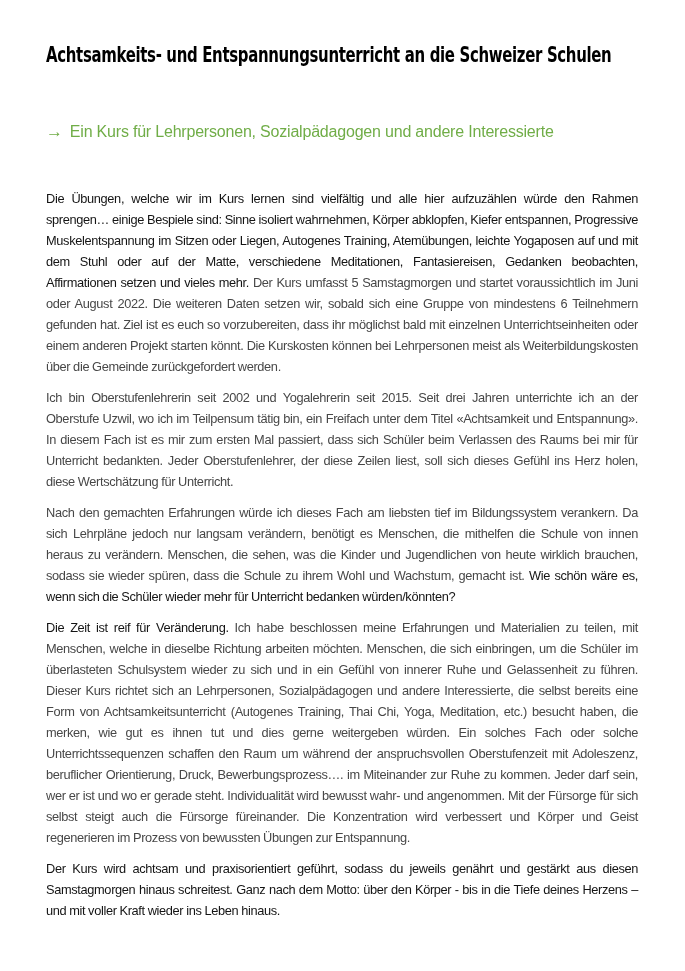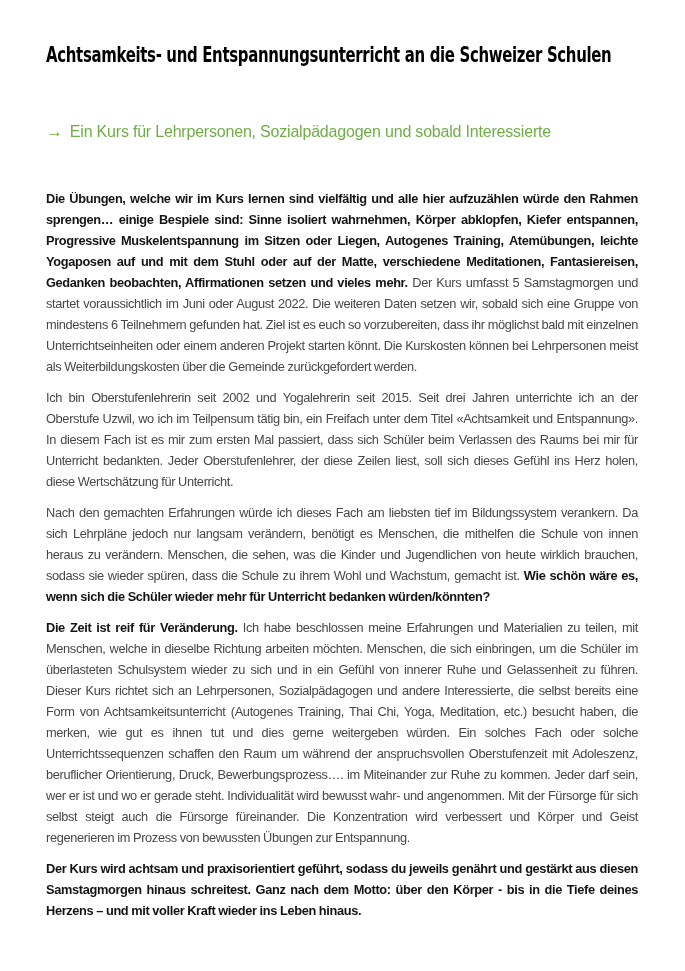--- a/index.html
+++ b/index.html
@@ -51,34 +51,34 @@
     margin: 0 0 10px 0;
     font-size: 12.8px;
     line-height: 21px;
     letter-spacing: -0.35px;
     word-spacing: -0.3px;
     color: #474747;
     text-align: justify;
   }
   .body-text p:last-child { margin-bottom: 12px; }
   .seg.bold {
-    font-weight: bold;
+    font-weight: normal;
     color: #141414;
   }
 </style>
 </head>
 <body>
 
 <div class="page">
   <h1 class="doc-title">
     <span class="title-inner">Achtsamkeits- und Entspannungsunterricht an die Schweizer Schulen</span>
   </h1>
 
   <div class="subtitle" style="color: rgb(112, 173, 71);">
-    <span class="arrow">→</span><span>Ein Kurs für Lehrpersonen, Sozialpädagogen und sobald Interessierte</span>
+    <span class="arrow">→</span><span>Ein Kurs für Lehrpersonen, Sozialpädagogen und andere Interessierte</span>
   </div>
 
   <div class="body-text">
       <p><span class="seg bold">Die Übungen, welche wir im Kurs lernen sind vielfältig und alle hier aufzuzählen würde den Rahmen sprengen… einige Bespiele sind: Sinne isoliert wahrnehmen, Körper abklopfen, Kiefer entspannen, Progressive Muskelentspannung im Sitzen oder Liegen, Autogenes Training, Atemübungen, leichte Yogaposen auf und mit dem Stuhl oder auf der Matte, verschiedene Meditationen, Fantasiereisen, Gedanken beobachten, Affirmationen setzen und vieles mehr.</span><span class="seg"> Der Kurs umfasst 5 Samstagmorgen und startet voraussichtlich im Juni oder August 2022. Die weiteren Daten setzen wir, sobald sich eine Gruppe von mindestens 6 Teilnehmern gefunden hat. Ziel ist es euch so vorzubereiten, dass ihr möglichst bald mit einzelnen Unterrichtseinheiten oder einem anderen Projekt starten könnt. Die Kurskosten können bei Lehrpersonen meist als Weiterbildungskosten über die Gemeinde zurückgefordert werden.</span></p>
       <p><span class="seg">Ich bin Oberstufenlehrerin seit 2002 und Yogalehrerin seit 2015. Seit drei Jahren unterrichte ich an der Oberstufe Uzwil, wo ich im Teilpensum tätig bin, ein Freifach unter dem Titel «Achtsamkeit und Entspannung». In diesem Fach ist es mir zum ersten Mal passiert, dass sich Schüler beim Verlassen des Raums bei mir für Unterricht bedankten. Jeder Oberstufenlehrer, der diese Zeilen liest, soll sich dieses Gefühl ins Herz holen, diese Wertschätzung für Unterricht.</span></p>
       <p><span class="seg">Nach den gemachten Erfahrungen würde ich dieses Fach am liebsten tief im Bildungssystem verankern. Da sich Lehrpläne jedoch nur langsam verändern, benötigt es Menschen, die mithelfen die Schule von innen heraus zu verändern. Menschen, die sehen, was die Kinder und Jugendlichen von heute wirklich brauchen, sodass sie wieder spüren, dass die Schule zu ihrem Wohl und Wachstum, gemacht ist. </span><span class="seg bold">Wie schön wäre es, wenn sich die Schüler wieder mehr für Unterricht bedanken würden/könnten?</span></p>
       <p><span class="seg bold">Die Zeit ist reif für Veränderung.</span><span class="seg"> Ich habe beschlossen meine Erfahrungen und Materialien zu teilen, mit Menschen, welche in dieselbe Richtung arbeiten möchten. Menschen, die sich einbringen, um die Schüler im überlasteten Schulsystem wieder zu sich und in ein Gefühl von innerer Ruhe und Gelassenheit zu führen. Dieser Kurs richtet sich an Lehrpersonen, Sozialpädagogen und andere Interessierte, die selbst bereits eine Form von Achtsamkeitsunterricht (Autogenes Training, Thai Chi, Yoga, Meditation, etc.) besucht haben, die merken, wie gut es ihnen tut und dies gerne weitergeben würden. Ein solches Fach oder solche Unterrichtssequenzen schaffen den Raum um während der anspruchsvollen Oberstufenzeit mit Adoleszenz, beruflicher Orientierung, Druck, Bewerbungsprozess…. im Miteinander zur Ruhe zu kommen. Jeder darf sein, wer er ist und wo er gerade steht. Individualität wird bewusst wahr- und angenommen. Mit der Fürsorge für sich selbst steigt auch die Fürsorge füreinander. Die Konzentration wird verbessert und Körper und Geist regenerieren im Prozess von bewussten Übungen zur Entspannung.</span></p>
       <p><span class="seg bold">Der Kurs wird achtsam und praxisorientiert geführt, sodass du jeweils genährt und gestärkt aus diesen Samstagmorgen hinaus schreitest. Ganz nach dem Motto: über den Körper - bis in die Tiefe deines Herzens – und mit voller Kraft wieder ins Leben hinaus.</span></p>
     </div>
 </div>

